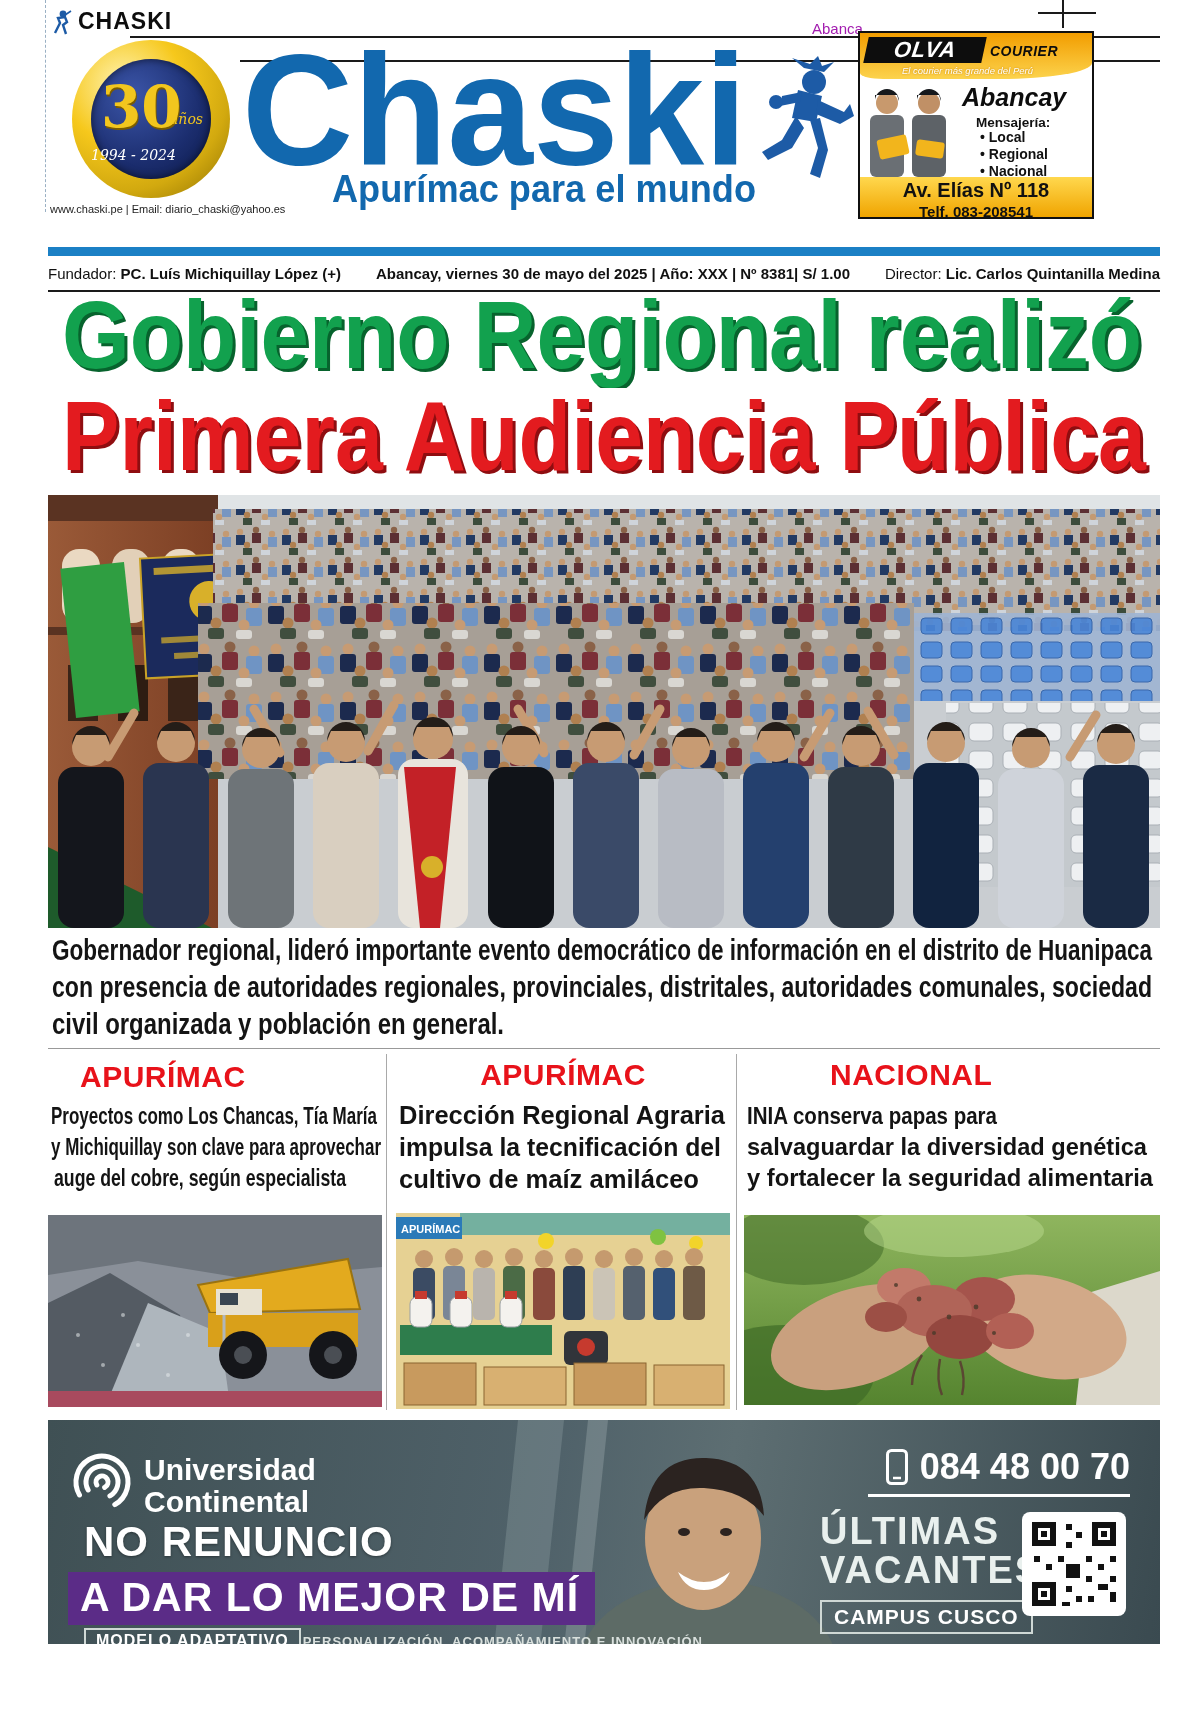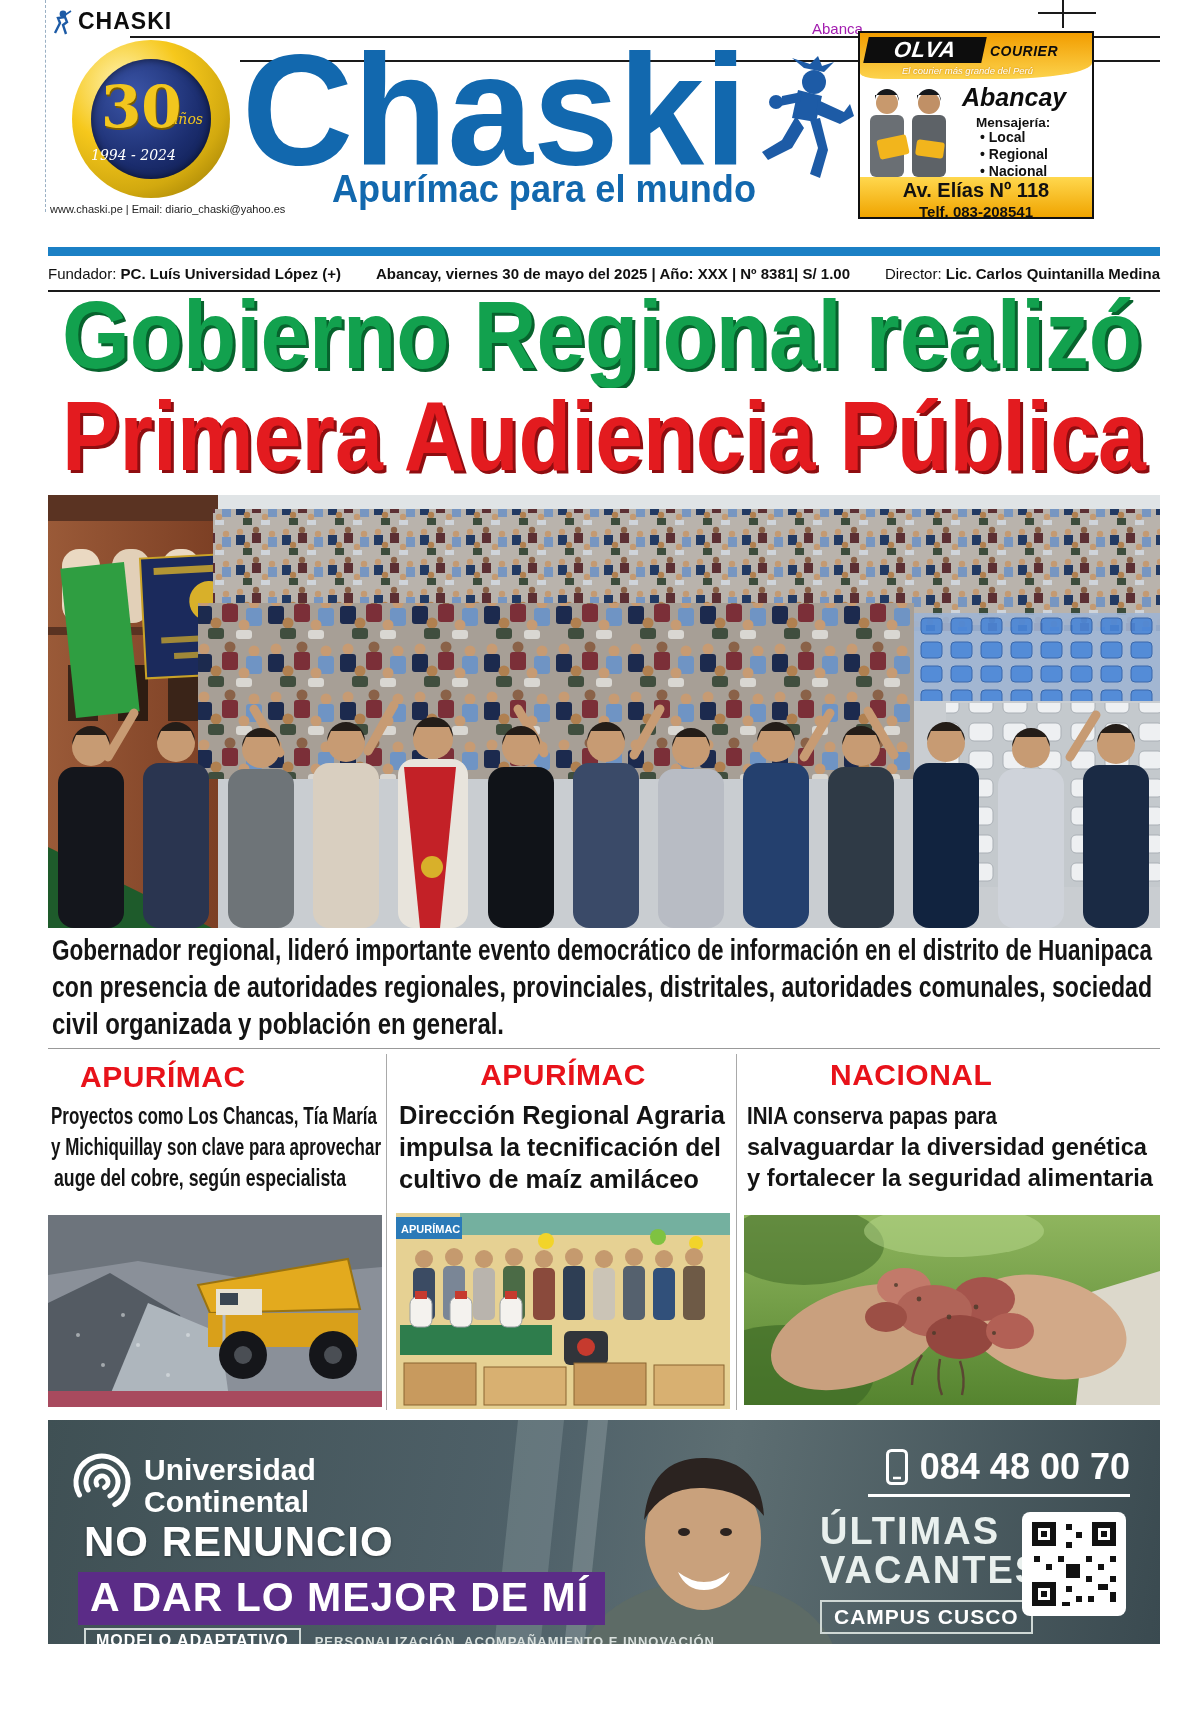--- a/index.html
+++ b/index.html
@@ -51,23 +51,23 @@
   .dateline{position:absolute;left:48px;top:258px;width:1112px;height:30px;display:flex;
         align-items:center;justify-content:space-between;font-size:15px;font-weight:bold;}
   .dateline .lbl{font-weight:normal;}
   
   .kicker{position:absolute;font-size:30px;font-weight:900;color:#e8121a;letter-spacing:.5px;}
   .vdiv{position:absolute;width:1px;background:#a9a9a9;}
   .ucad{position:absolute;left:48px;top:1420px;width:1112px;height:224px;overflow:hidden;
         background:linear-gradient(100deg,#3f5054 0%,#50626a 45%,#5d6e72 60%,#3a4a50 100%);}
   .ucad .brand{position:absolute;left:96px;top:34px;color:#fff;font-size:30px;font-weight:bold;line-height:1.06;}
   .ucad .nr{position:absolute;left:36px;top:98px;color:#fff;font-size:42px;font-weight:900;letter-spacing:1px;text-shadow:0 1px 3px rgba(0,0,0,.4);}
-  .ucad .purple{position:absolute;left:30px;top:152px;background:#5b2c87;color:#fff;font-size:41px;
+  .ucad .purple{position:absolute;left:20px;top:152px;background:#5b2c87;color:#fff;font-size:41px;
         font-weight:bold;padding:2px 16px 4px 12px;letter-spacing:1px;}
-  .ucad .bottomrow{position:absolute;left:36px;top:208px;display:flex;align-items:center;gap:14px;}
+  .ucad .bottomrow{position:absolute;left:36px;top:208px;display:flex;align-items:center;gap:2px;}
   .ucad .modelbox{border:2px solid #cfd8d5;color:#fff;font-weight:900;font-size:16px;padding:2px 10px;letter-spacing:1px;}
   .ucad .modeltxt{color:#d9e0dd;font-size:13px;font-weight:bold;letter-spacing:1px;}
   .ucad .phone{position:absolute;right:30px;top:26px;display:flex;align-items:center;gap:12px;color:#fff;
         font-size:36px;font-weight:bold;}
   .ucad .phoneline{position:absolute;right:30px;top:74px;width:262px;height:3px;background:#fff;}
   .ucad .vacantes{position:absolute;left:772px;top:92px;color:#e9f0ee;font-size:38px;font-weight:bold;
         letter-spacing:2px;line-height:1.02;}
   .ucad .campus{position:absolute;left:772px;top:180px;border:2px solid #cfd8d5;color:#fff;
         font-weight:900;font-size:21px;padding:3px 12px;letter-spacing:1px;}
   .ucad .qr{position:absolute;right:34px;top:92px;}
@@ -148,21 +148,21 @@
       <li>Nacional</li>
     </ul>
     <div class="note">Entrega y recojo en oficina</div>
     <div class="foot-wrap"></div>
     <div class="addr">Av. Elías Nº 118</div>
     <div class="tel">Telf. 083-208541</div>
   </div>
 
   <div class="bluebar"></div>
   <div class="dateline">
-    <span><span class="lbl">Fundador: </span><span>PC. Luís Universidad López (+)</span></span>
+    <span><span class="lbl">Fundador: </span><span>PC. Luís Michiquillay López (+)</span></span>
     <span>Abancay, viernes 30 de mayo del 2025 | Año: XXX | Nº 8381| S/ 1.00</span>
     <span><span class="lbl">Director: </span><span>Lic. Carlos Quintanilla Medina</span></span>
   </div>
   <div class="rule" style="left:48px;top:290px;width:1112px;height:2px;"></div>
 
   <svg class="abs" style="left:52px;top:288px;" width="1104" height="100">
     <text x="13" y="83" textLength="1080" lengthAdjust="spacingAndGlyphs" font-size="96" font-weight="bold" font-family="Liberation Sans, sans-serif" fill="#07632d">Gobierno Regional realizó</text>
     <text x="10" y="80" textLength="1080" lengthAdjust="spacingAndGlyphs" font-size="96" font-weight="bold" font-family="Liberation Sans, sans-serif" fill="#12a14e">Gobierno Regional realizó</text>
   </svg>
   <svg class="abs" style="left:52px;top:386px;" width="1104" height="104">

